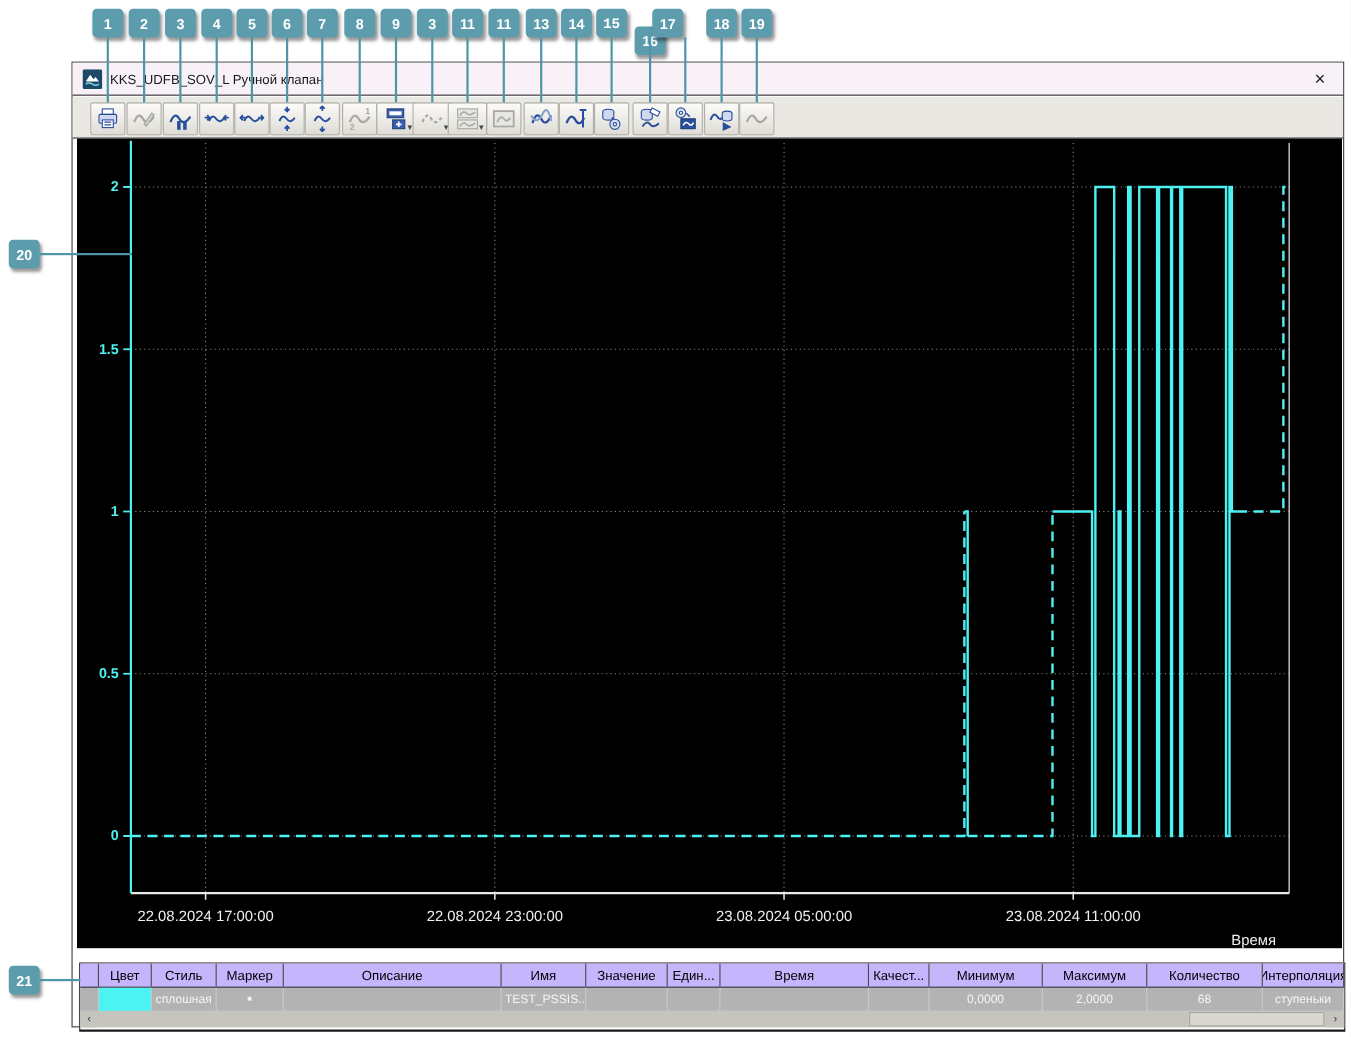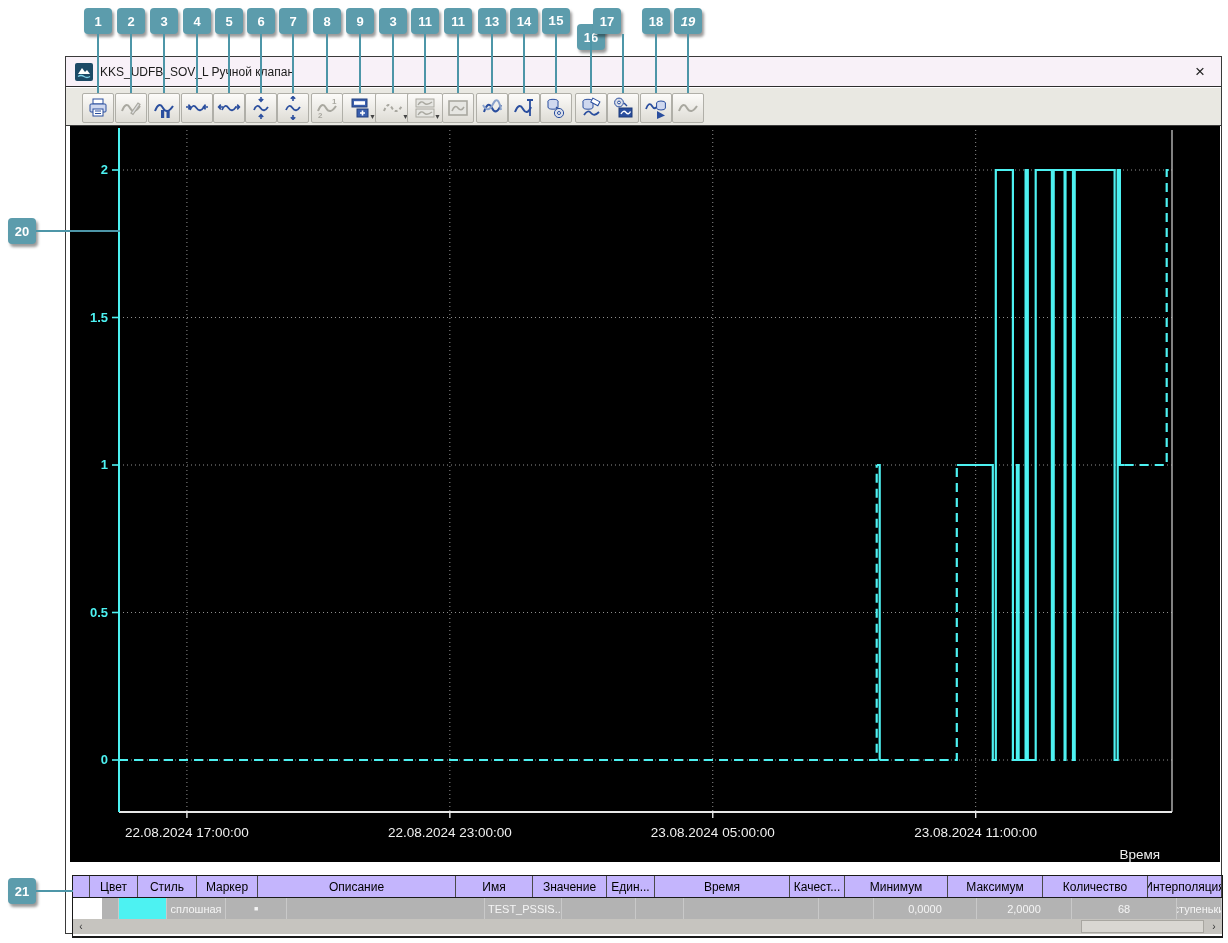--- a/index.html
+++ b/index.html
@@ -41,21 +41,21 @@
 
   
   .dtable{position:absolute;left:6px;top:818px;width:1149px;height:60px;
           border-top:1px solid #1a1a1a;border-left:1px solid #1a1a1a;border-right:1px solid #1a1a1a;
           border-bottom:2px solid #1a1a1a;box-sizing:content-box;background:#fff;}
   .thead{position:relative;height:22px;background:#c4b5fd;border-bottom:1px solid #1a1a1a;
          box-sizing:border-box;display:flex;}
   .th{height:100%;box-sizing:border-box;border-right:1px solid #4a4a4a;
       font-size:12px;color:#000;display:flex;align-items:center;justify-content:center;
       white-space:nowrap;overflow:hidden;}
-  .trow{position:relative;height:21px;background:#b3b3b3;display:flex;margin-left:29px;}
+  .trow{position:relative;height:21px;background:#b3b3b3;display:flex;}
   .td{height:100%;box-sizing:border-box;border-right:1px solid #c9c9c9;
       font-size:11px;color:#f5f5f5;display:flex;align-items:center;justify-content:center;
       white-space:nowrap;overflow:hidden;}
   .td.left{justify-content:flex-start;padding-left:3px;}
   .hscroll{position:relative;height:15px;background:#c6c4bf;display:flex;}
   .sbtn{width:16px;height:100%;display:flex;align-items:center;justify-content:center;
         font-size:10px;color:#333;background:#c6c4bf;}
   .sthumb{position:absolute;left:1008px;top:1px;width:123px;height:13px;
           background:#d9d7d2;border:1px solid #a8a6a0;box-sizing:border-box;}
 </style>
@@ -324,20 +324,20 @@
       <div class="badge" style="left: 510px; top: 8px; background: rgb(92, 156, 172);">14</div>
       <div class="leader-v" style="left: 523px; top: 34px; height: 59px; background: rgb(77, 150, 168);"></div>
       <div class="badge" style="left: 542px; top: 8px; background: rgb(92, 156, 172); font-family: Liberation Mono, monospace;">15</div>
       <div class="leader-v" style="left: 555px; top: 34px; height: 59px; background: rgb(77, 150, 168);"></div>
       <div class="badge" style="left: 577px; top: 24px; background: rgb(92, 156, 172);">16</div>
       <div class="leader-v" style="left: 590px; top: 34px; height: 59px; background: rgb(77, 150, 168);"></div>
       <div class="badge" style="left: 593px; top: 8px; background: rgb(92, 156, 172);">17</div>
       <div class="leader-v" style="left: 622px; top: 34px; height: 59px; background: rgb(77, 150, 168);"></div>
       <div class="badge" style="left: 642px; top: 8px; background: rgb(92, 156, 172);">18</div>
       <div class="leader-v" style="left: 655px; top: 34px; height: 59px; background: rgb(77, 150, 168);"></div>
-      <div class="badge" style="left: 674px; top: 8px; background: rgb(92, 156, 172); font-style: italic;">19</div>
+      <div class="badge" style="left: 674px; top: 8px; background: rgb(92, 156, 172);">19</div>
       <div class="leader-v" style="left: 687px; top: 34px; height: 59px; background: rgb(77, 150, 168);"></div>
       <div class="badge" style="left: 8px; top: 218px; background: rgb(92, 156, 172);">20</div>
       <div class="leader-h" style="left: 36px; top: 230px; width: 84px; background: rgb(77, 150, 168);"></div>
       <div class="badge" style="left: 8px; top: 878px; background: rgb(92, 156, 172);">21</div>
       <div class="leader-h" style="left: 36px; top: 890px; width: 37px; background: rgb(77, 150, 168);"></div>
     </div>
 </div>
 
 </body></html>

